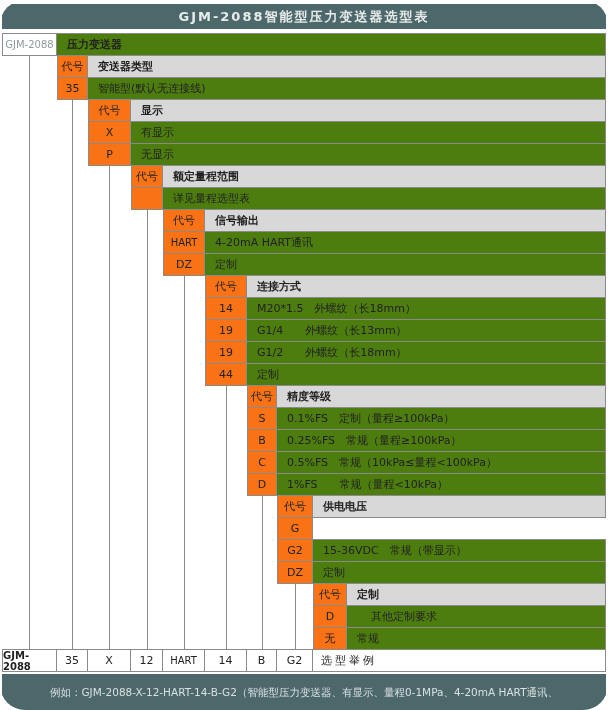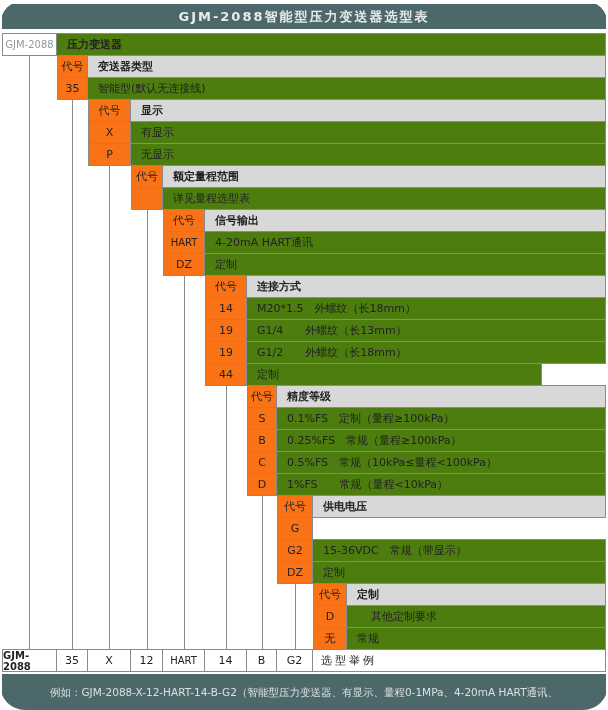--- a/index.html
+++ b/index.html
@@ -100,21 +100,21 @@
     <div class="d">M20*1.5　外螺纹（长18mm）</div>
   </div>
   <div class="row opt" style="top:319px;left:205px;width:401px">
     <div class="c" style="width:42px">19</div>
     <div class="d">G1/4　　外螺纹（长13mm）</div>
   </div>
   <div class="row opt" style="top:341px;left:205px;width:401px">
     <div class="c" style="width:42px">19</div>
     <div class="d">G1/2　　外螺纹（长18mm）</div>
   </div>
-  <div class="row opt" style="top:363px;left:205px;width:337px">
+  <div class="row opt" style="top:363px;left:205px;width:401px">
     <div class="c" style="width:42px">44</div>
     <div class="d">定制</div>
   </div>
 
   <div class="row hdr" style="top:385px;left:247px;width:359px">
     <div class="c" style="width:30px">代号</div>
     <div class="d">精度等级</div>
   </div>
   <div class="row opt" style="top:407px;left:247px;width:359px">
     <div class="c" style="width:30px">S</div>

